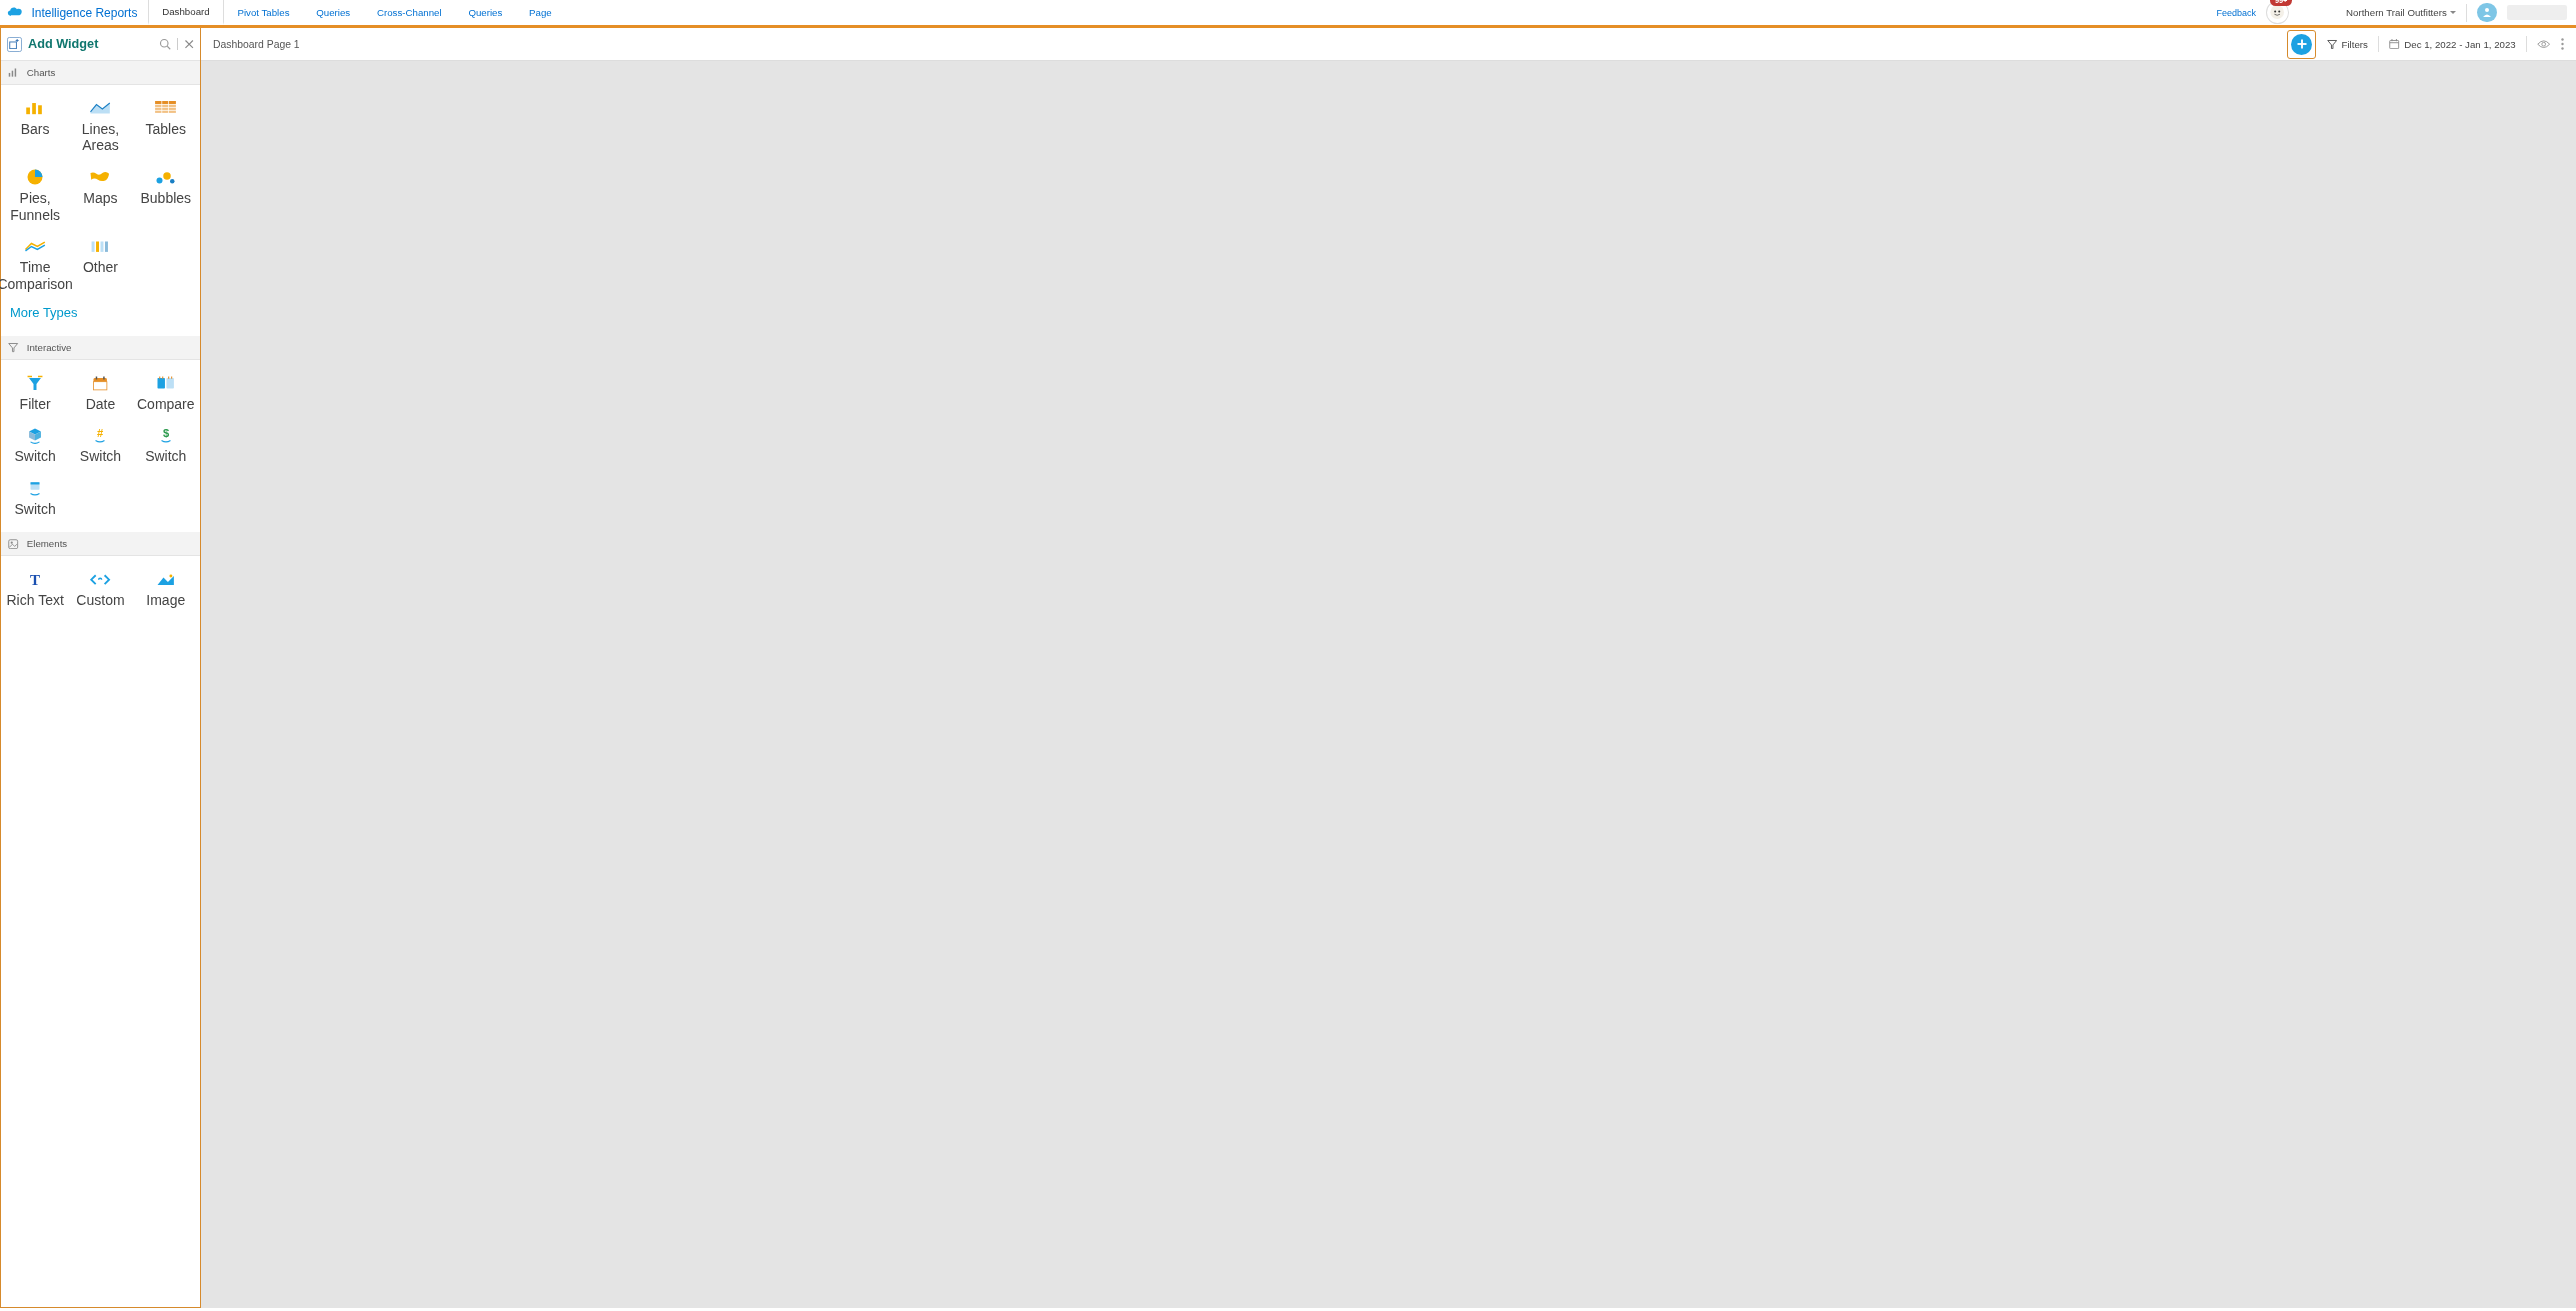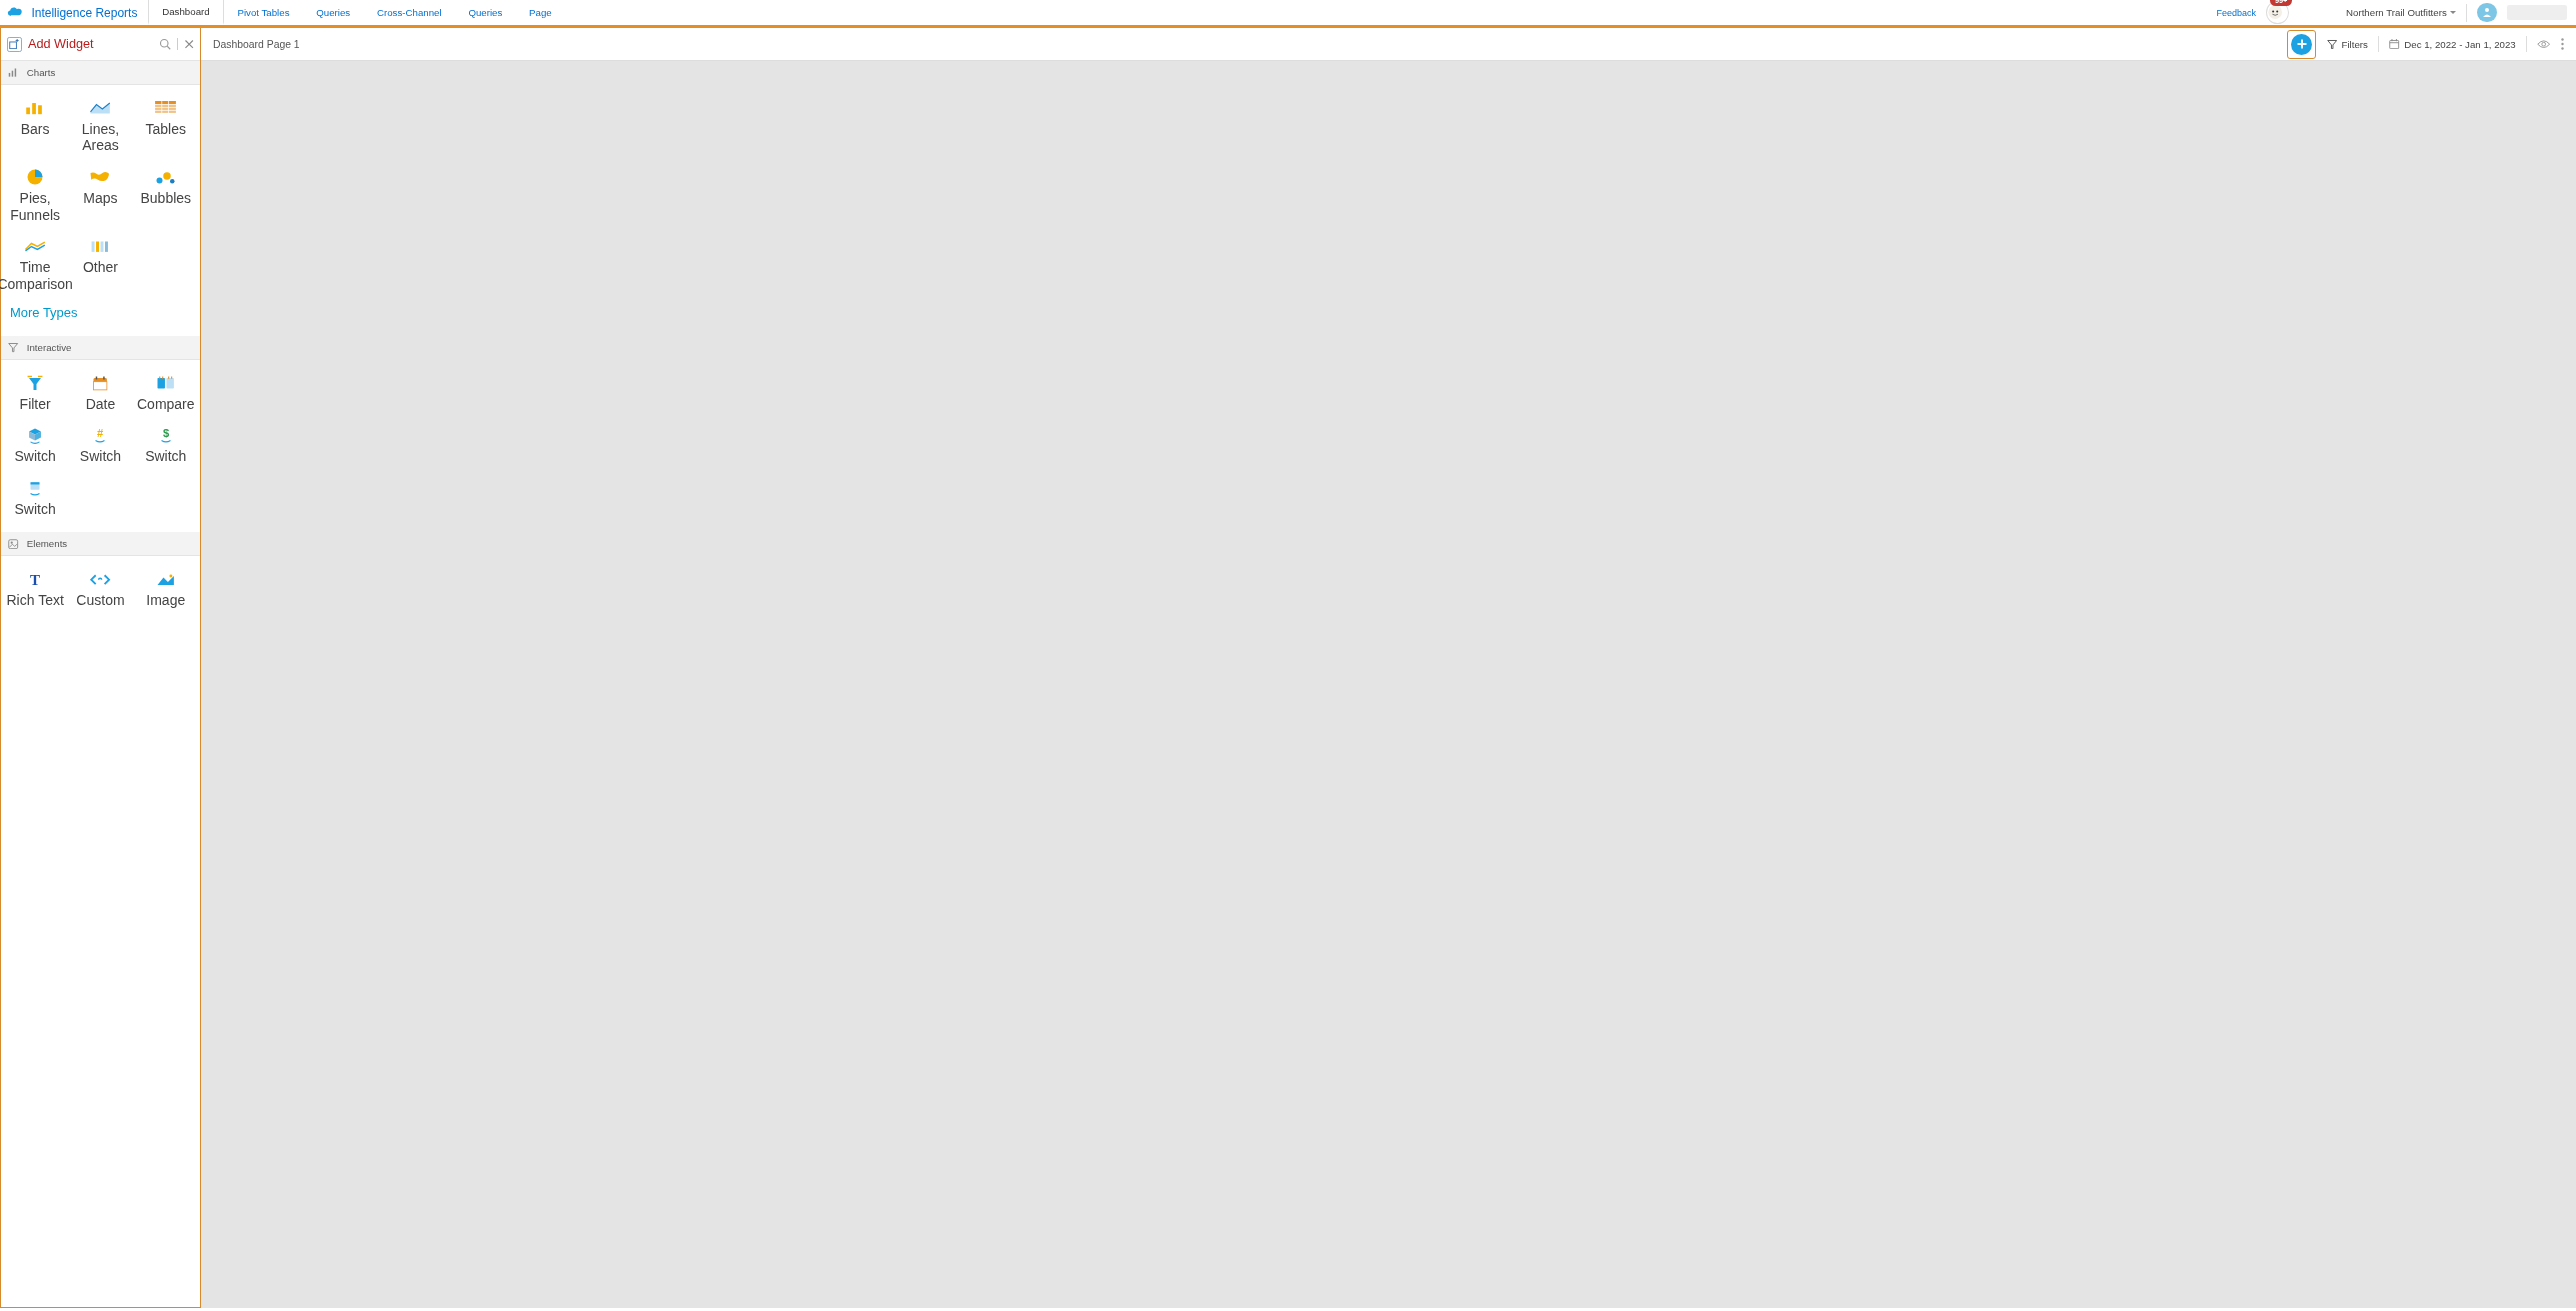--- a/index.html
+++ b/index.html
@@ -7,35 +7,35 @@
 
 .topnav { display: flex; align-items: center; height: 28px; border-bottom: 3px solid #e58e26; background: #fff; }
 .logo-area { display: flex; align-items: center; padding: 0 10.4px 0 6px; height: 100%; }
 .cloud-icon { width: 19.4px; height: 15px; margin-right: 6px; }
 .app-title { color: #0070d2; font-size: 12px; font-weight: 400; }
 .nav-tabs { display: flex; height: 100%; }
 .nav-tab { display: flex; align-items: center; padding: 0 13.4px; color: #0070d2; font-size: 9.7px; cursor: pointer; position: relative; height: 100%; }
 .nav-tab.active { background: #fff; color: #333; border-left: 0.7px solid #ddd; border-right: 0.7px solid #ddd; border-bottom: 3px solid #fff; margin-bottom: -3px; }
 .nav-right { margin-left: auto; display: flex; align-items: center; gap: 10.4px; padding-right: 9px; }
 .feedback-link { color: #0070d2; font-size: 9px; }
-.mascot { width: 22.3px; height: 23px; border-radius: 50%; background: #fff; border: 0.7px solid #ddd; position: relative; display:flex; align-items:center; }
+.mascot { width: 22.3px; height: 23px; border-radius: 50%; background: #fff; border: 0.7px solid #ddd; position: relative; display:flex; align-items:center; justify-content:center;}
 .mascot svg { width: 16.4px; height: 16.4px; }
 .mascot-badge { position: absolute; top: -6.7px; left: 3px; background: #c23934; color: #fff; border-radius: 7.4px; padding: 0.7px 4.5px; font-size: 7.4px; font-weight: bold; }
 .account-name { color: #444; font-size: 9.7px; display: flex; align-items: center; gap: 3px; padding-left: 47px; }
 .caret-down { width: 0; height: 0; border-left: 3px solid transparent; border-right: 3px solid transparent; border-top: 3.7px solid #888; }
 .vdiv { width: 0.7px; height: 18px; background: #ddd; }
 .avatar { width: 19.4px; height: 19.4px; border-radius: 50%; background: #7ec6e6; display:flex; align-items:center; justify-content:center; }
 .grey-pill { width: 60px; height: 15px; background: #eee; border-radius: 2.2px; }
 
 .main { display: flex; height: calc(100vh - 31px); }
 
 .sidebar { width: 201px; border-right: 1.5px solid #d68a2c; border-left: 1.5px solid #d68a2c; border-bottom: 1.5px solid #d68a2c; display: flex; flex-direction: column; background: #fff; }
 .sidebar-header { display: flex; align-items: center; height: 33px; padding: 0 6px; border-bottom: 0.7px solid #e4e4e4; gap: 6px; }
 .add-widget-icon { width: 15px; height: 15px; border: 0.7px solid #8aaed4; border-radius: 2.2px; display:flex; align-items:center; justify-content:center; color:#3a76b4; font-size:9px; font-weight:bold; }
-.sidebar-title { font-size: 12.7px; font-weight: 400; color: #b91c1c; flex: 1; }
+.sidebar-title { font-size: 12.7px; font-weight: 700; color: #0f766e; flex: 1; }
 .sidebar-header .icon-btn { color: #888; cursor: pointer; }
 .icon-btn { display:flex; align-items:center; justify-content:center; }
 .small-vdiv { width:0.7px; height:12px; background:#ccc; }
 
 .section-header { display: flex; align-items: center; gap: 8px; padding: 6px 7.4px; background: #f3f3f3; color: #555; font-size: 9.7px; border-bottom: 0.7px solid #e4e4e4; }
 .section-body { background: #fff; padding: 7.4px 1.5px; }
 .widget-grid { display: flex; flex-wrap: wrap; }
 .widget-item { width: 33.33%; display: flex; flex-direction: column; align-items: center; padding: 7.4px 3px; cursor: pointer; text-align:center; }
 .widget-item .wicon { width: 25px; height: 16.4px; display:flex; align-items:center; justify-content:center; margin-bottom: 4.5px; }
 .widget-label { font-size: 14px; color: #444; line-height: 1.2; }

